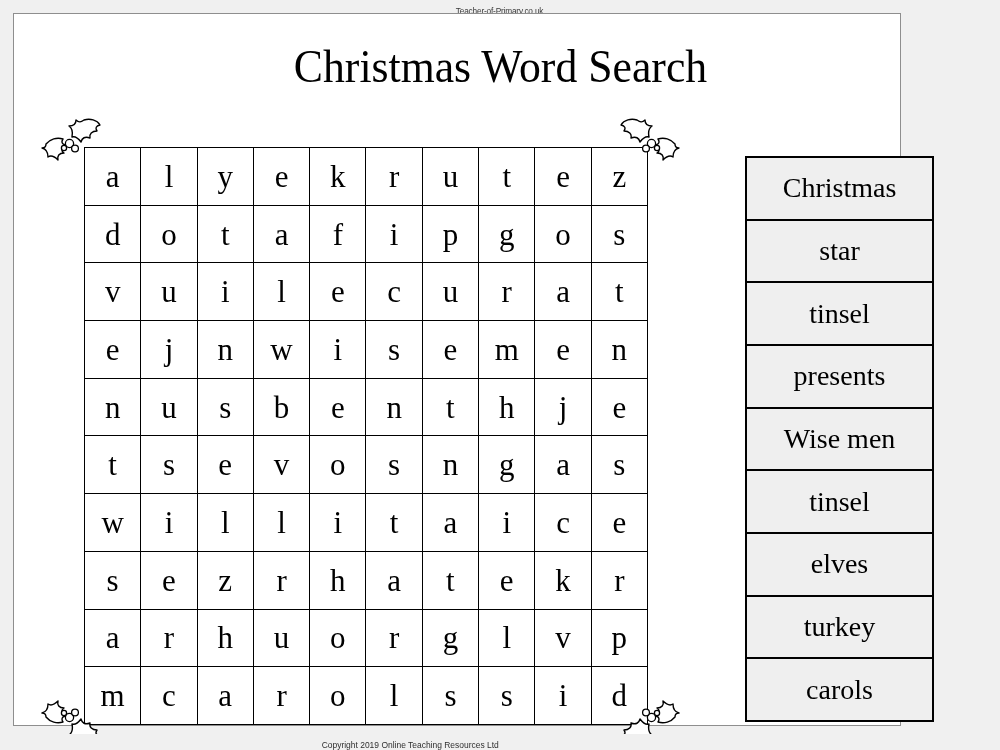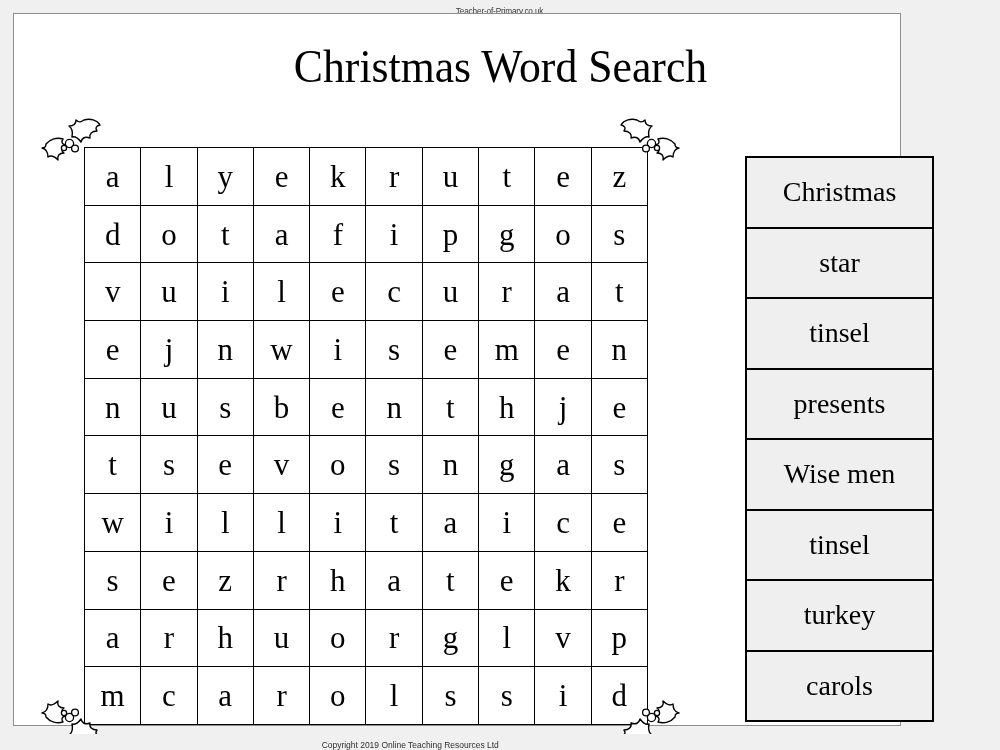--- a/index.html
+++ b/index.html
@@ -367,20 +367,23 @@
             <tr>
               <td>presents</td>
             </tr>
             <tr>
               <td>Wise men</td>
             </tr>
             <tr>
               <td>tinsel</td>
             </tr>
             <tr>
+              <td>elves</td>
+            </tr>
+            <tr>
               <td>turkey</td>
             </tr>
             <tr>
               <td>carols</td>
             </tr>
           </tbody>
       </table>
     </div>
 
   </div>

